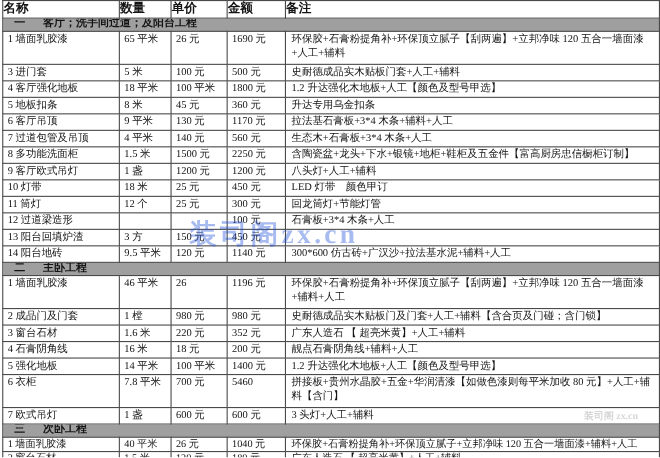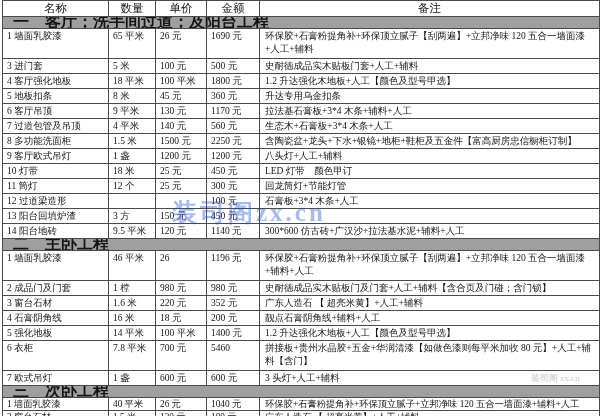--- a/index.html
+++ b/index.html
@@ -25,32 +25,32 @@
   th,td{
     border:1px solid #4a4a4a;
     padding:1px 3px 0 4px;
     vertical-align:top;
     font-size:9.5px;
     line-height:13px;
     overflow:hidden;
     text-align:left;
   }
   thead th{
-    font-weight:normal;
+    font-weight:bold;
     font-size:11.5px;
-    text-align:center;
+    text-align:left;
     height:13px;
     line-height:13px;
     padding:1px 0;
     background:#fff;
   }
   tr.section-row td{
     background:#9f9f9f;
     font-weight:bold;
-    font-size:16px;
+    font-size:10px;
     height:9px;
     line-height:10px;
     padding:0 0 1px 10px;
     border-left:1px solid #4a4a4a;
     border-right:1px solid #4a4a4a;
   }
   .sec-num{margin-right:16px;}
   tr.data-row{height:15px;padding-left:44px;}
   tr.data-row.tall{height:30px;}
   tr.data-row.compact{height:11px;}

